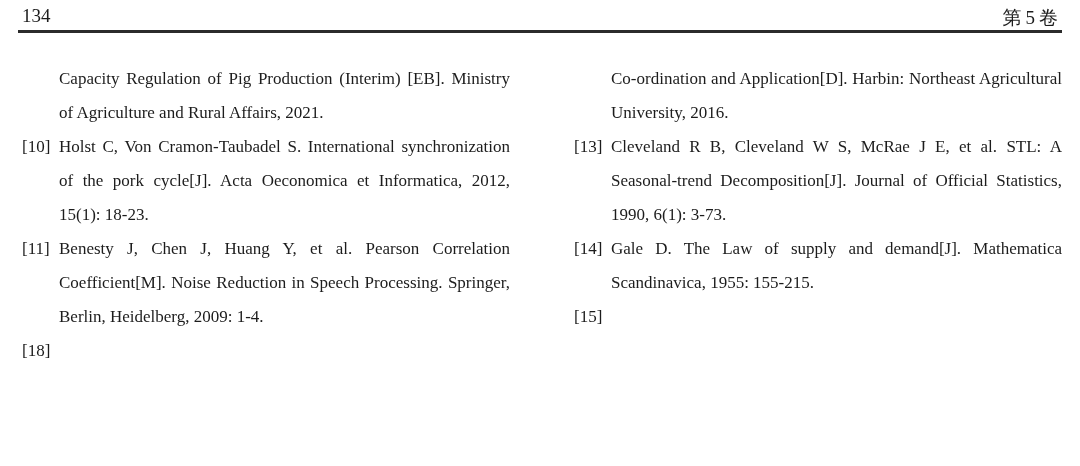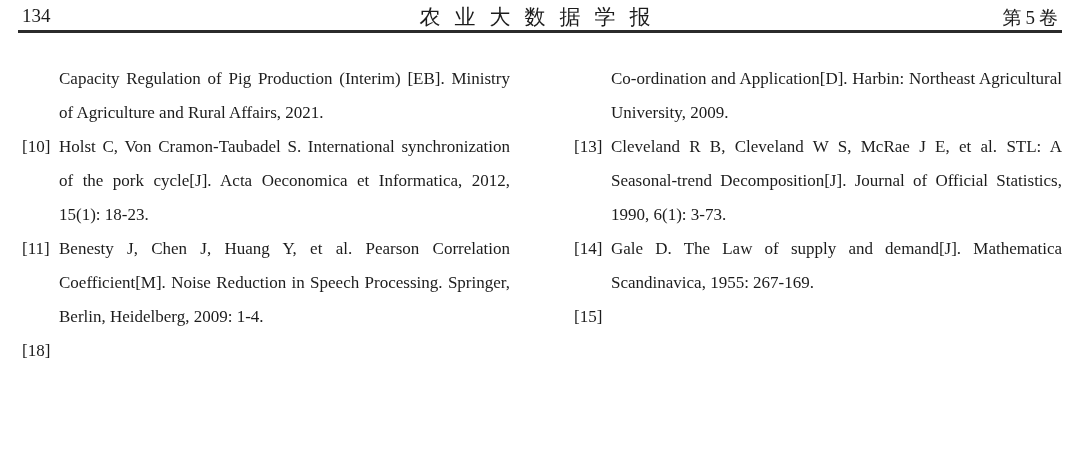--- a/index.html
+++ b/index.html
@@ -82,21 +82,20 @@
     top: 0;
   }
 </style>
 </head>
 <body>
 
 <div class="page">
 
   <header class="running-head">
     <span class="page-number">134</span>
-    <span class="journal-title">农业大数据学报</span>
     <span class="volume-label">第5卷</span>
   </header>
 
   <div class="header-rule"></div>
 
   <main class="columns">
 
     <div class="col">
       <p class="ref">
         <span class="txt">Capacity Regulation of Pig Production (Interim) [EB]. Ministry of Agriculture and Rural Affairs, 2021.</span>
@@ -109,29 +108,29 @@
         <span class="lbl">[11]</span>
         <span class="txt">Benesty J, Chen J, Huang Y, et al. Pearson Correlation Coefficient[M]. Noise Reduction in Speech Processing. Springer, Berlin, Heidelberg, 2009: 1-4.</span>
       </p>
       <p class="ref">
         <span class="lbl">[18]</span>
       </p>
     </div>
 
     <div class="col">
       <p class="ref">
-        <span class="txt">Co-ordination and Application[D]. Harbin: Northeast Agricultural University, 2009.</span>
+        <span class="txt">Co-ordination and Application[D]. Harbin: Northeast Agricultural University, 2016.</span>
       </p>
       <p class="ref">
         <span class="lbl">[13]</span>
         <span class="txt">Cleveland R B, Cleveland W S, McRae J E, et al. STL: A Seasonal-trend Decomposition[J]. Journal of Official Statistics, 1990, 6(1): 3-73.</span>
       </p>
       <p class="ref">
         <span class="lbl">[14]</span>
-        <span class="txt">Gale D. The Law of supply and demand[J]. Mathematica Scandinavica, 1955: 267-169.</span>
+        <span class="txt">Gale D. The Law of supply and demand[J]. Mathematica Scandinavica, 1955: 155-215.</span>
       </p>
       <p class="ref">
         <span class="lbl">[15]</span>
       </p>
     </div>
 
   </main>
 </div>
 
 </body></html>

